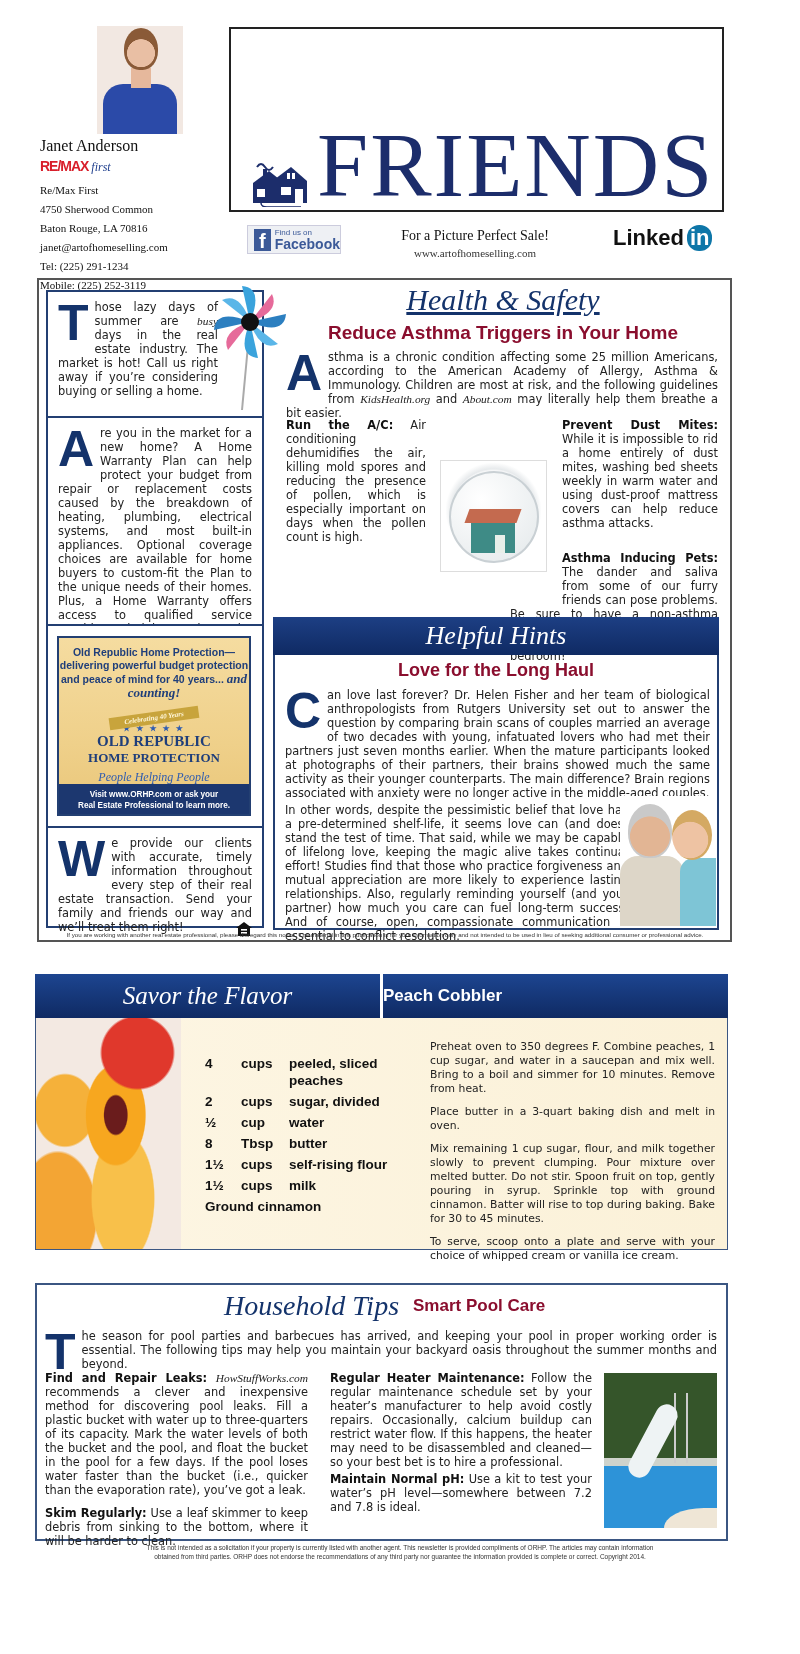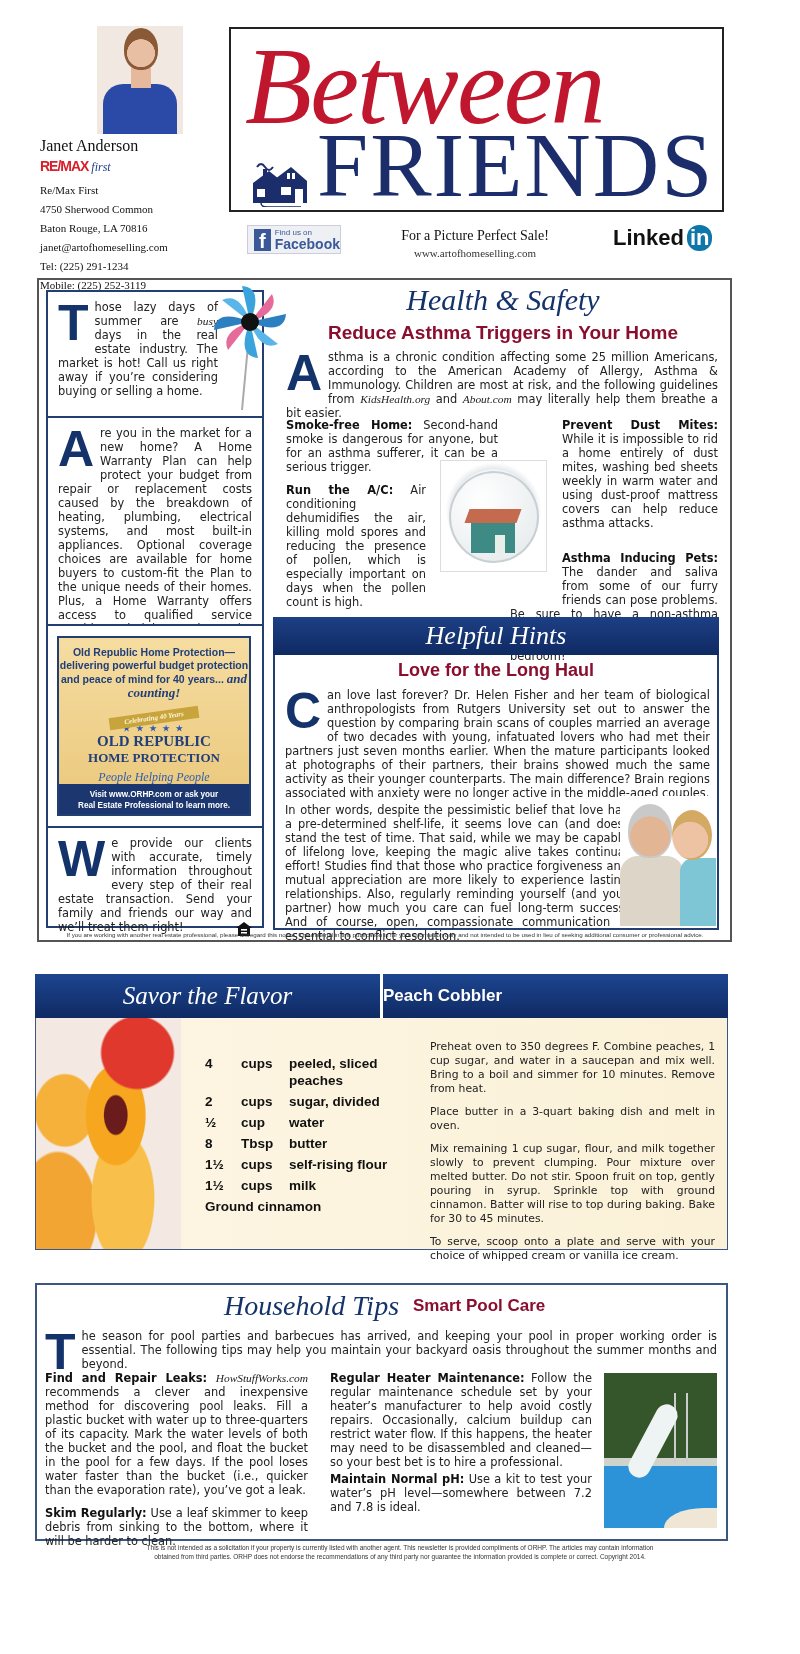--- a/index.html
+++ b/index.html
@@ -28,21 +28,21 @@
   .fb .t2 { font-size: 14px; color: #3b5998; font-weight: bold; font-family: "Liberation Sans", sans-serif; line-height: 14px; }
   .tagline { left: 360px; top: 228px; width: 230px; text-align: center; font-family: "Liberation Serif", serif; }
   .tagline .l1 { font-size: 14px; color: #111; }
   .tagline .l2 { font-size: 11px; color: #333; margin-top: 3px; }
   .linkedin { left: 613px; top: 225px; font-family: "Liberation Sans", sans-serif; font-weight: bold; font-size: 22px; color: #111; display: flex; align-items: center; }
   .linkedin .in { background: #0e76a8; color: #fff; padding: 0 3px; margin-left: 3px; border-radius: 12px; line-height: 26px; }
   
   .panel1 { left: 37px; top: 278px; width: 695px; height: 664px; border: 2px solid #555; }
   .lbox { position: absolute; left: 46px; width: 218px; border: 2px solid #233f72; background: #fff; padding: 8px 10px; }
   .pinwheel { left: 204px; top: 284px; width: 92px; height: 126px; }
-  .hs-title { left: 283px; top: 283px; width: 440px; text-align: center; font-family: "Liberation Serif", serif; font-style: italic; font-size: 30px; color: #14336b; }
+  .hs-title { left: 283px; top: 283px; width: 440px; text-align: center; font-family: "Liberation Serif", serif; font-style: italic; font-size: 30px; color: #14336b; text-decoration: underline; }
   .hs-sub { left: 283px; top: 322px; width: 440px; text-align: center; font-family: "Liberation Sans", sans-serif; font-weight: bold; font-size: 19px; color: #8a0e2e; }
   .hs-intro { left: 286px; top: 350px; width: 432px; }
   .col-left { left: 286px; top: 418px; width: 212px; }
   .col-right { left: 510px; top: 418px; width: 208px; }
   .globe { left: 440px; top: 460px; width: 107px; height: 112px; border: 1px solid #ddd; background: radial-gradient(circle at 50% 45%, #f6f7f8 0 50%, #e7eaec 52%, #fff 60%); }
   .globe .bowl { position: absolute; left: 8px; top: 10px; width: 90px; height: 92px; border-radius: 50%; border: 2px solid #c9d0d4; background: radial-gradient(circle at 35% 30%, #fff, #e3e8ea); }
   .globe .roof { position: absolute; left: 26px; top: 48px; width: 52px; height: 14px; background: #c46a4f; transform: skewX(-20deg); }
   .globe .wall { position: absolute; left: 30px; top: 62px; width: 44px; height: 30px; background: #3e8b86; }
   .globe .door { position: absolute; left: 54px; top: 74px; width: 10px; height: 18px; background: #e8efe9; }
   .hh-bar { left: 273px; top: 617px; width: 446px; height: 38px; background: linear-gradient(#1d3f84, #0f2a63); text-align: center; font-family: "Liberation Serif", serif; font-style: italic; font-size: 26px; color: #fff; line-height: 38px; }
@@ -110,21 +110,20 @@
   <div class="remax"><span>RE/MAX</span> <i>first</i></div>
   <div>Re/Max First</div>
   <div>4750 Sherwood Common</div>
   <div>Baton Rouge, LA 70816</div>
   <div>janet@artofhomeselling.com</div>
   <div>Tel: (225) 291-1234</div>
   <div>Mobile: (225) 252-3119</div>
 </div>
 
 <div class="abs masthead">
-  <div class="between">Between</div>
   <div class="friends">FRIENDS</div>
   <svg class="house-logo" viewBox="0 0 58 46">
     <path d="M6 6 q4 -6 8 0 q4 6 8 0" stroke="#1c2d6b" stroke-width="2" fill="none"></path>
     <rect x="12" y="8" width="4" height="12" fill="#1c2d6b"></rect>
     <polygon points="2,22 18,10 28,18 28,42 2,42" fill="#1c2d6b"></polygon>
     <polygon points="24,18 40,6 56,20 56,42 24,42" fill="#1c2d6b"></polygon>
     <rect x="6" y="28" width="8" height="8" fill="#fff"></rect>
       <rect x="30" y="26" width="10" height="8" fill="#fff"></rect>
     <rect x="44" y="28" width="8" height="14" fill="#fff"></rect>
     <rect x="36" y="12" width="3" height="6" fill="#fff"></rect>
@@ -205,21 +204,20 @@
       </svg>
   </div>
 </div>
 
 <div class="abs hs-title">Health &amp; Safety</div>
 <div class="abs hs-sub">Reduce Asthma Triggers in Your Home</div>
 <div class="abs hs-intro body-text">
   <span class="dropcap">A</span><span>sthma is a chronic condition affecting some 25 million Americans, according to the American Academy of Allergy, Asthma &amp; Immunology. Children are most at risk, and the following guidelines from </span><i class="serif">KidsHealth.org</i><span> and </span><i class="serif">About.com</i><span> may literally help them breathe a bit easier.</span>
 </div>
 <div class="abs col-left body-text">
-  <p style="margin-bottom:9px;"><b class="lead">Smoke-free Home:</b><span> Second-hand smoke is dangerous for anyone, but for an asthma sufferer, it can be a serious trigger.</span></p>
   <p style="width:140px;"><b class="lead">Run the A/C:</b><span> Air conditioning dehumidifies the air, killing mold spores and reducing the presence of pollen, which is especially important on days when the pollen count is high.</span></p>
 </div>
 <div class="abs col-right body-text">
   <p style="margin-bottom:21px;"><span style="float:left;width:52px;height:72px;margin-top:28px;"></span><b class="lead">Prevent Dust Mites:</b><span> While it is impossible to rid a home entirely of dust mites, washing bed sheets weekly in warm water and using dust-proof mattress covers can help reduce asthma attacks.</span></p>
   <p><span style="float:left;width:52px;height:56px;"></span><b class="lead">Asthma Inducing Pets:</b><span> The dander and saliva from some of our furry friends can pose problems. Be sure to have a non-asthma sufferer brush your pets weekly… and keep the animals out of the bedroom!</span></p>
 </div>
 <div class="abs globe">
   <div class="bowl"></div>
     <div class="roof"></div>
     <div class="wall"></div>

